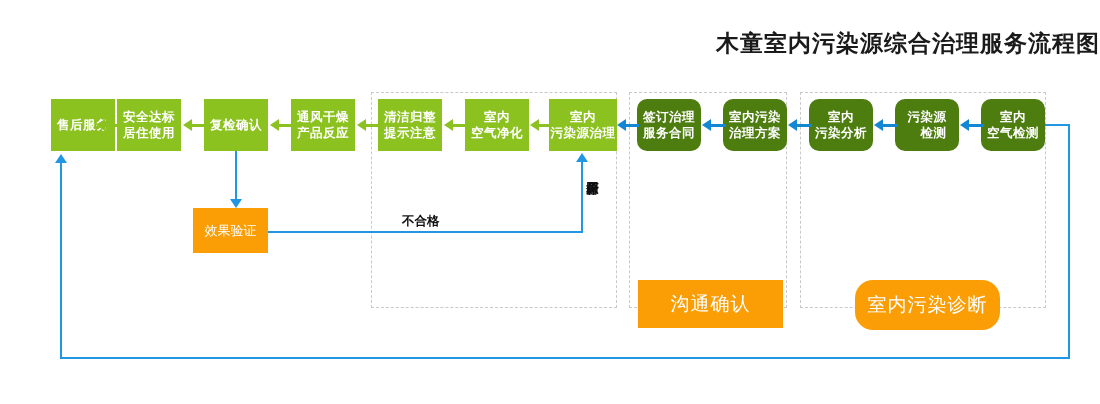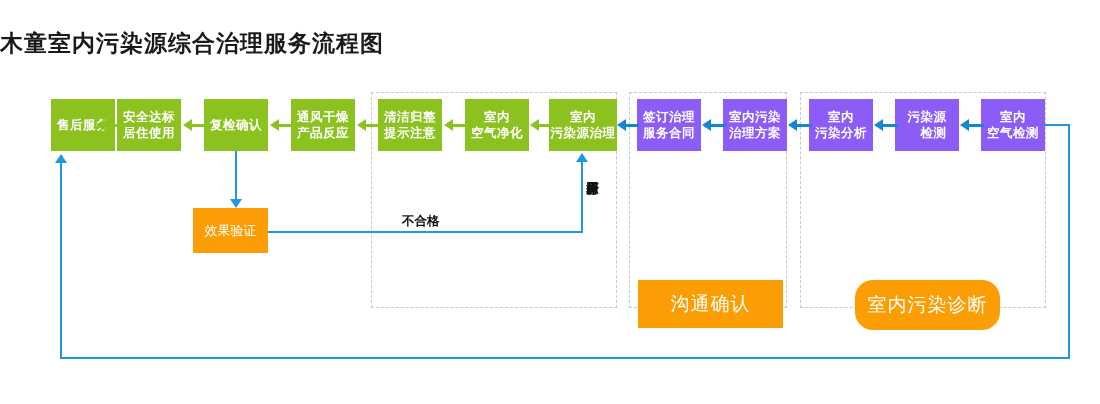--- a/index.html
+++ b/index.html
@@ -15,21 +15,21 @@
     font-family: "DejaVu Sans", "Liberation Sans", sans-serif;
     overflow: hidden;
   }
 
   
   .title {
     position: absolute;
     left: 0;
     top: 28px;
     width: 1100px;
-    text-align: left;
+    text-align: right;
     font-size: 23px;
     font-weight: bold;
     color: #1a1a1a;
     letter-spacing: 1px;
   }
 
   
   .group-box {
     position: absolute;
     border: 1px dashed #c9c9c9;
@@ -45,21 +45,21 @@
     align-items: center;
     justify-content: center;
     text-align: center;
     color: #ffffff;
     font-size: 12.5px;
     font-weight: bold;
     line-height: 1.25;
     letter-spacing: 0.5px;
   }
   .node.green  { background: #8CC220; }
-  .node.blue   { background: #8b5cf6; }
+  .node.blue   { background: #4d7c0f; border-radius: 10px; }
   .node .lbl   { white-space: pre-line; }
 
   
   .orange-node {
     position: absolute;
     box-sizing: border-box;
     display: flex;
     align-items: center;
     justify-content: center;
     background: #FB9E05;

